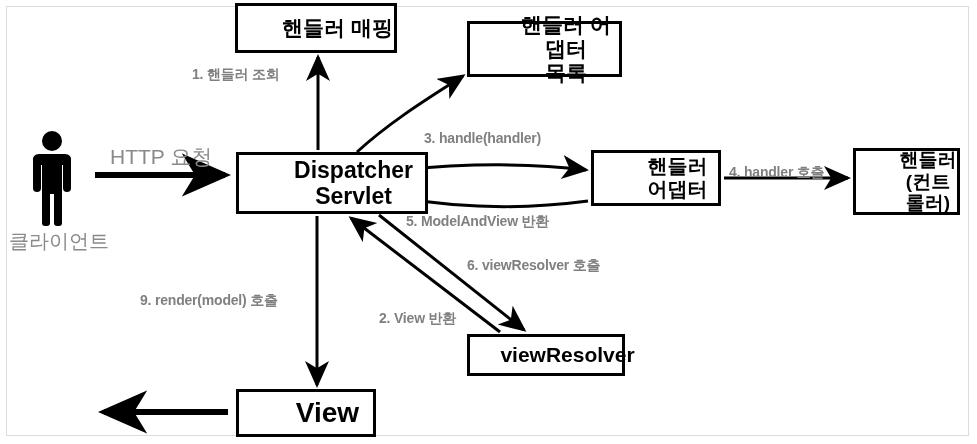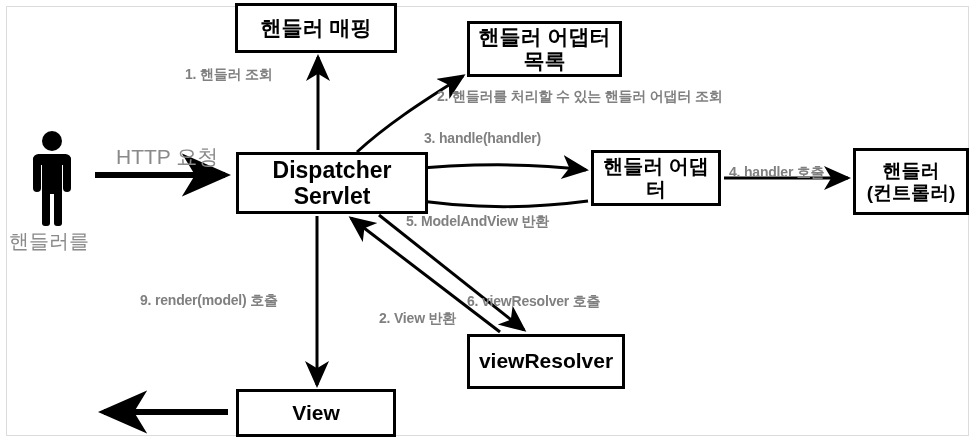--- a/index.html
+++ b/index.html
@@ -41,57 +41,58 @@
     border: 3px solid #000000;
     background: #ffffff;
     box-sizing: border-box;
     display: flex;
     align-items: center;
     justify-content: center;
     text-align: center;
     color: #000000;
     font-weight: bold;
     line-height: 1.15;
+    padding-left: 43px;
   }
   .node .node-text {
     display: block;
     white-space: pre-line;
   }
   #node-handler-mapping { left: 235px; top: 3px;  width: 162px; height: 50px; font-size: 21px; }
   #node-adapter-list    { left: 467px; top: 21px; width: 155px; height: 56px; font-size: 21px; }
   #node-dispatcher      { left: 236px; top: 152px; width: 192px; height: 62px; font-size: 23px; }
   #node-handler-adapter { left: 591px; top: 150px; width: 130px; height: 56px; font-size: 20px; }
-  #node-handler         { left: 853px; top: 148px; width: 116px; height: 67px; font-size: 19px; }
-  #node-view-resolver   { left: 467px; top: 334px; width: 158px; height: 55px; font-size: 21px; }
-  #node-view            { left: 236px; top: 389px; width: 160px; height: 48px; font-size: 21px; }
+  #node-handler         { left: 853px; top: 148px; width: 107px; height: 67px; font-size: 19px; }
+  #node-view-resolver   { left: 467px; top: 334px; width: 158px; height: 42px; font-size: 21px; }
+  #node-view            { left: 236px; top: 389px; width: 140px; height: 48px; font-size: 28px; }
 
   .edge-label {
     position: absolute;
     color: #808080;
     font-weight: bold;
     font-size: 14px;
     white-space: nowrap;
     letter-spacing: -0.2px;
   }
   .big-label {
     position: absolute;
     color: #8a8a8a;
     font-weight: normal;
     font-size: 21px;
     white-space: nowrap;
   }
-  #label-1 { left: 185px; top: 66px; }
+  #label-1 { left: 192px; top: 66px; }
   #label-2 { left: 437px; top: 88px; }
   #label-3 { left: 424px; top: 130px; }
   #label-4 { left: 729px; top: 164px; }
   #label-5 { left: 406px; top: 213px; text-align: right; }
-  #label-6 { left: 467px; top: 257px; margin-top: 36px; }
+  #label-6 { left: 467px; top: 257px; }
   #label-7 { left: 379px; top: 310px; }
   #label-8 { left: 140px; top: 292px; }
-  #label-http-request { left: 110px; top: 143px; margin-left: 6px; }
+  #label-http-request { left: 110px; top: 143px; }
   #label-http-response { left: 108px; top: 375px; }
   #label-client { left: 9px; top: 228px; font-size: 20px; }
 
   
   #client-figure {
     position: absolute;
     left: 28px;
     top: 130px;
     width: 48px;
     height: 96px;
@@ -138,21 +139,21 @@
     <svg viewBox="0 0 48 96" width="48" height="96">
       <circle cx="24" cy="11" r="10" fill="#000000"></circle>
       <rect x="5" y="24" width="38" height="11" rx="5.5" fill="#000000"></rect>
       <rect x="14" y="24" width="20" height="40" fill="#000000"></rect>
       <rect x="5" y="26" width="8" height="36" rx="4" fill="#000000"></rect>
       <rect x="35" y="26" width="8" height="36" rx="4" fill="#000000"></rect>
       <rect x="14" y="58" width="8" height="38" rx="3" fill="#000000"></rect>
       <rect x="26" y="58" width="8" height="38" rx="3" fill="#000000"></rect>
     </svg>
   </div>
-  <div class="big-label" id="label-client">핸들러를</div>
+  <div class="big-label" id="label-client">클라이언트</div>
 
   <div class="node" id="node-handler-mapping">
     <span class="node-text">핸들러 매핑</span>
   </div>
 
   <div class="node" id="node-adapter-list">
     <span class="node-text">핸들러 어댑터
 목록</span>
   </div>
 
@@ -172,21 +173,20 @@
 
   <div class="node" id="node-view-resolver">
     <span class="node-text">viewResolver</span>
   </div>
 
   <div class="node" id="node-view">
     <span class="node-text">View</span>
   </div>
 
   <div class="edge-label" id="label-1">1. 핸들러 조회</div>
-  <div class="edge-label" id="label-2">2. 핸들러를 처리할 수 있는 핸들러 어댑터 조회</div>
   <div class="edge-label" id="label-3">3. handle(handler)</div>
   <div class="edge-label" id="label-4">4. handler 호출</div>
   <div class="edge-label" id="label-5">5. ModelAndView 반환</div>
   <div class="edge-label" id="label-6">6. viewResolver 호출</div>
   <div class="edge-label" id="label-7">2. View 반환</div>
   <div class="edge-label" id="label-8">9. render(model) 호출</div>
 
   <div class="big-label" id="label-http-request">HTTP 요청</div>
 </div>
 

